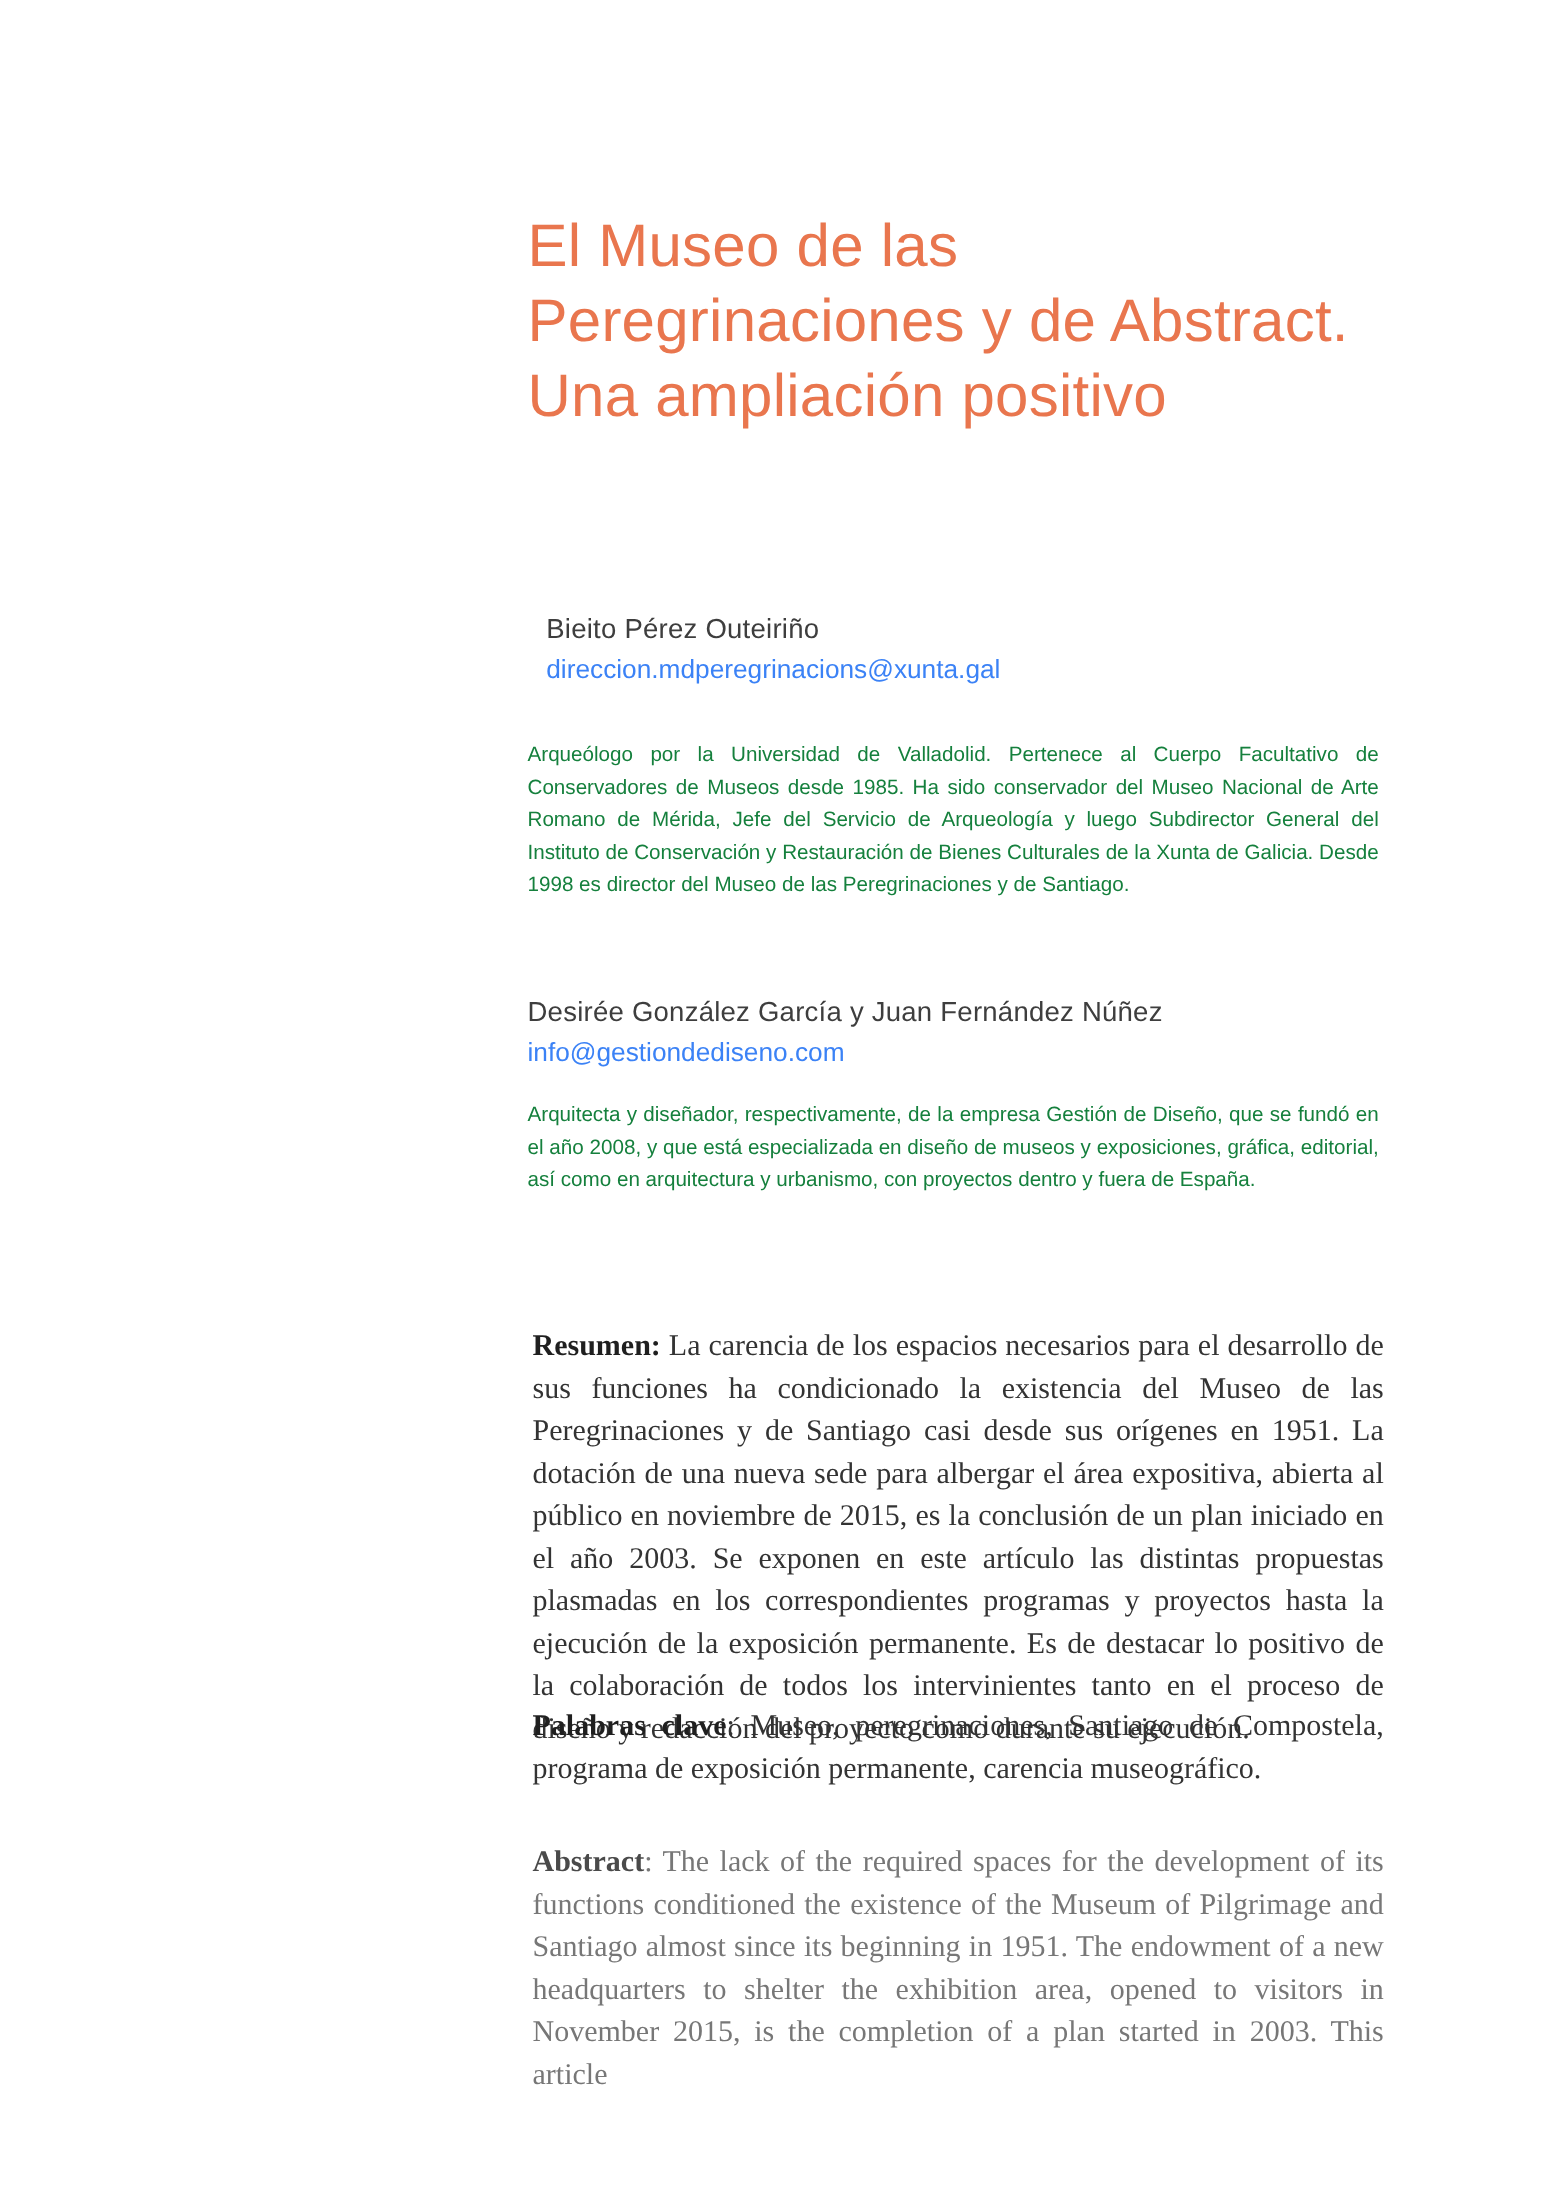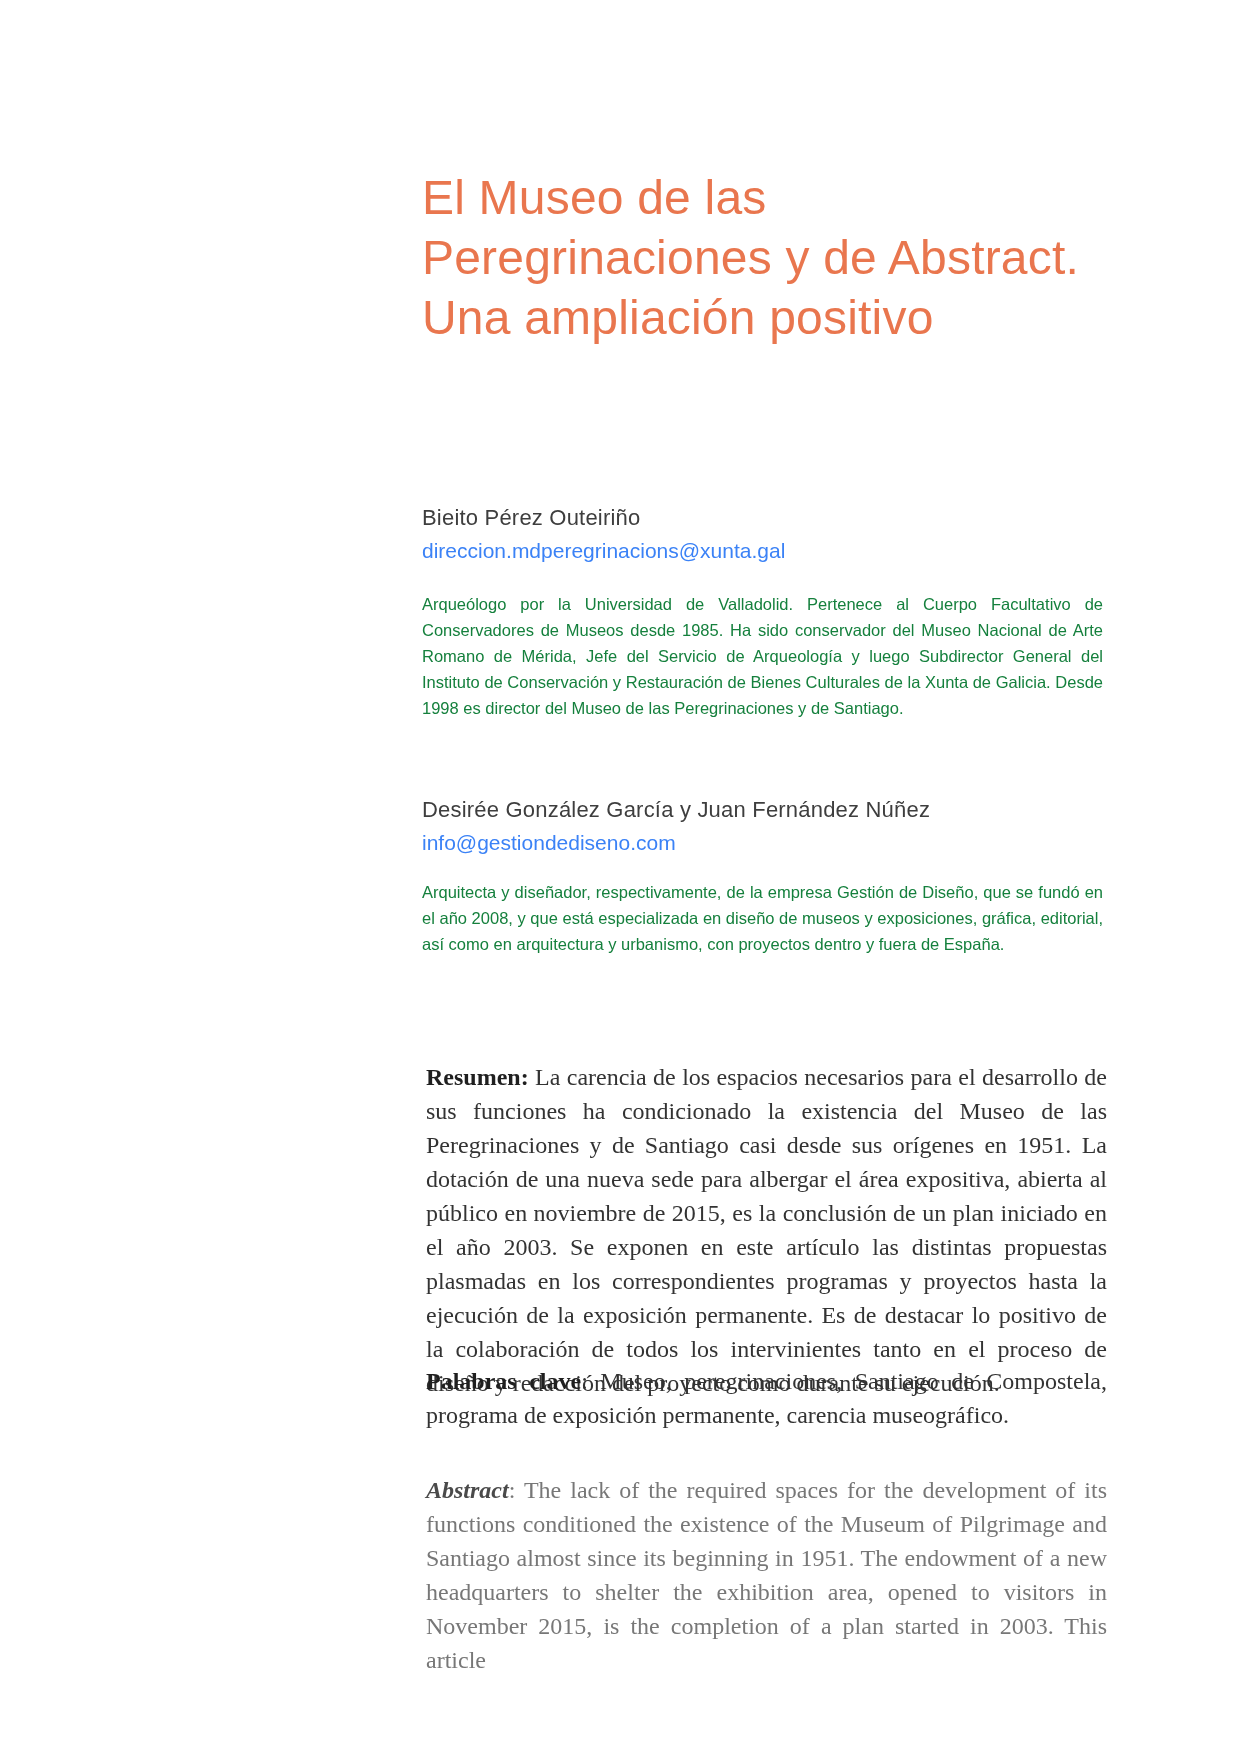--- a/index.html
+++ b/index.html
@@ -47,21 +47,21 @@
     color:#3e3e3e;
     letter-spacing:0.2px;
   }
   .author-email{
     font-size:21px;
     line-height:30px;
     font-weight:300;
     color:#3b82f6;
     margin-top:3px;
   }
-  .author-1{top:503px;}
+  .author-1{top:488px;margin-left:15px;}
   .author-2{top:795px;}
   
   .bio{
     font-size:16.5px;
     line-height:26px;
     font-weight:400;
     color:#15803d;
     text-align:justify;
     hyphens:auto;
     margin:0;
@@ -81,21 +81,21 @@
   .serif-par .run-in{
     font-weight:700;
     color:#1f1f1f;
   }
   .resumen{top:1056px;}
   .keywords{top:1360px;}
   .abstract{
     top:1469px;
     color:#777777;
   }
-  .abstract .run-in{color:#4a4a4a;font-style:italic;}
+  .abstract .run-in{color:#4a4a4a;}
 </style>
 </head>
 <body>
 
 <div class="page">
 
   <h1 class="block title">
     <span class="line">El Museo de las</span>
     <span class="line">Peregrinaciones y de Abstract.</span>
     <span class="line">Una ampliación positivo</span>

